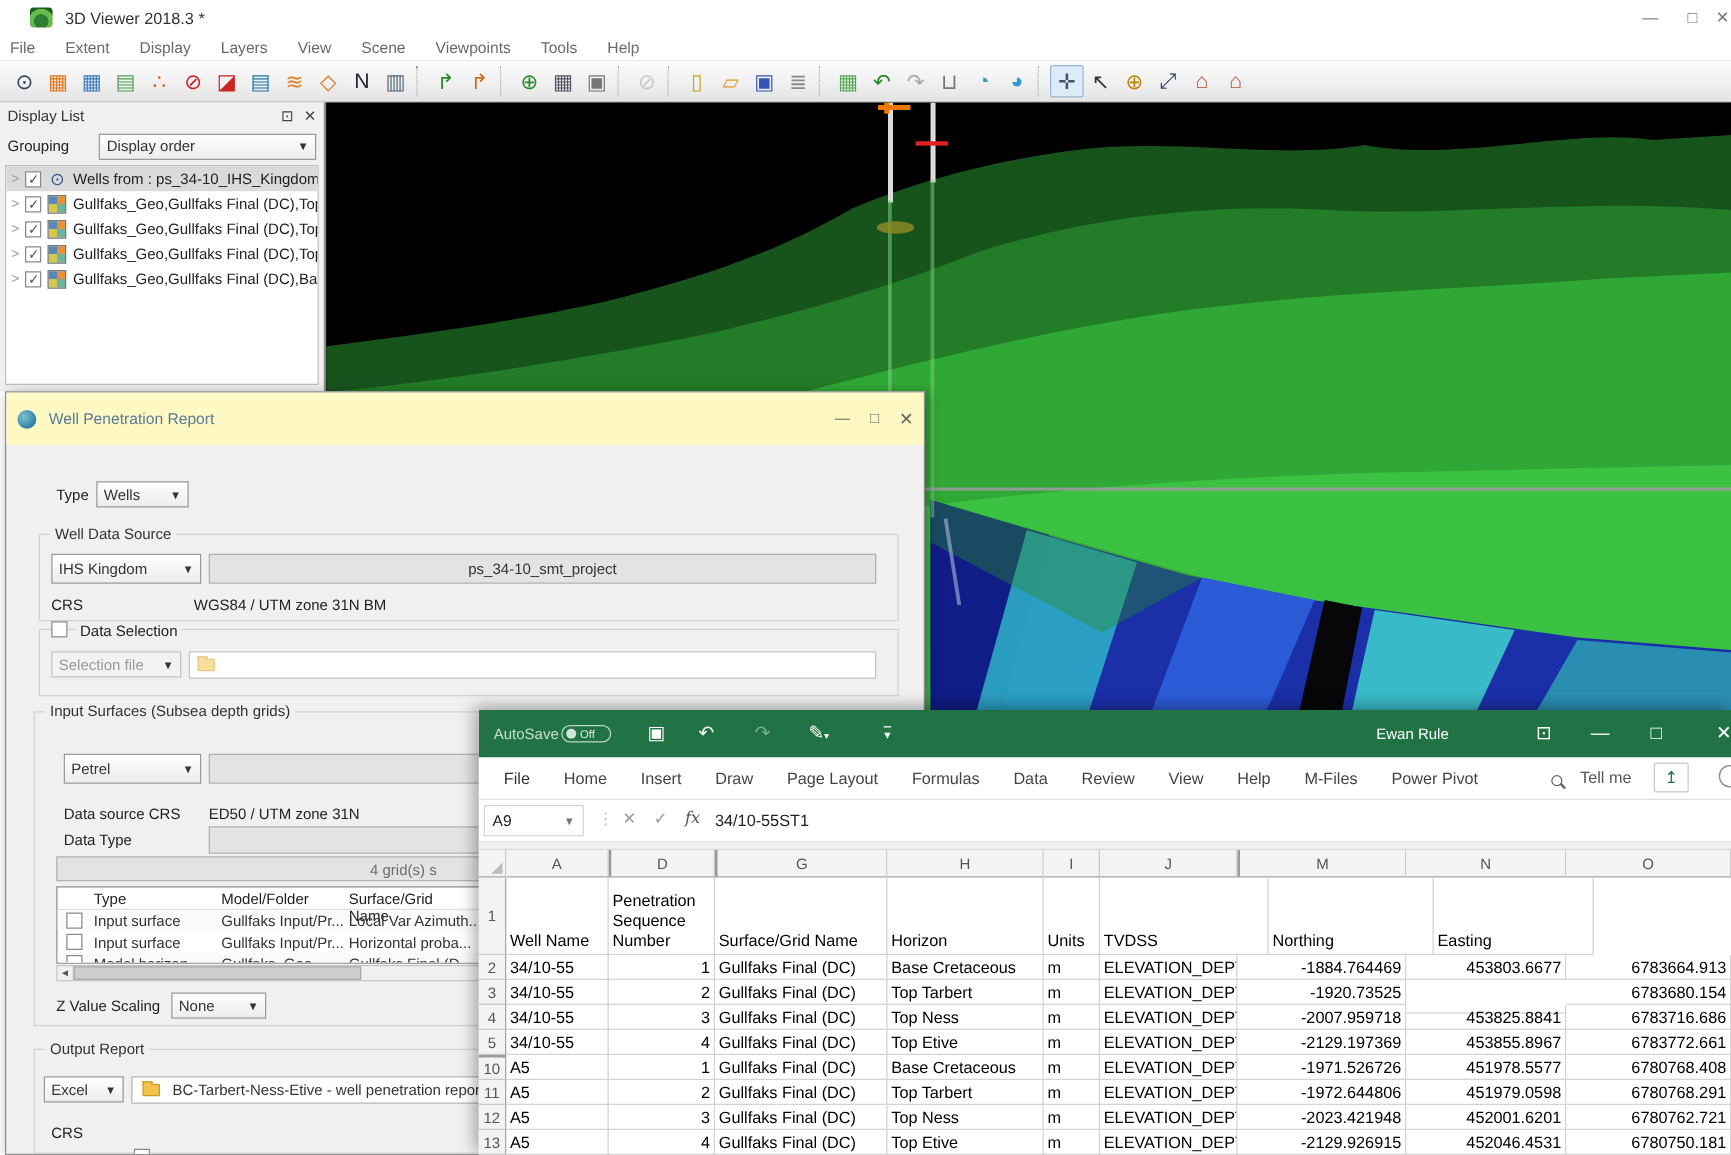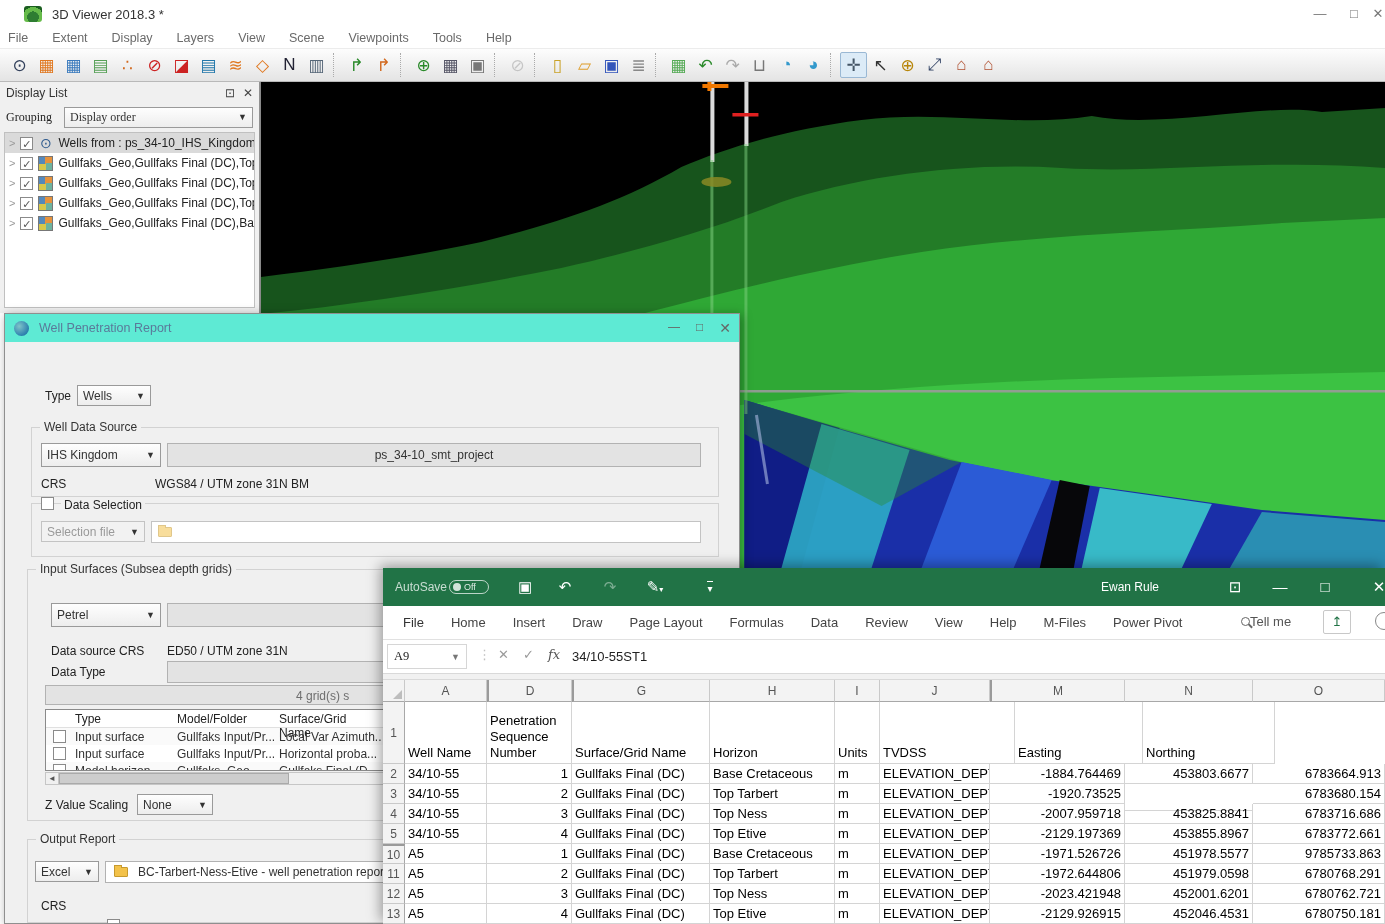--- a/index.html
+++ b/index.html
@@ -21,38 +21,38 @@
   .tb-sep { width:7px; height:24px; margin:0 3px; border-left:1px dotted #aaa; }
 
   
   #scene { left:260px; top:82px; width:1125px; height:486px; background:#000; border-left:1px solid #8a8a8a; }
   #scene svg { width:100%; height:100%; display:block; }
 
   
   #display-list { left:0; top:82px; width:260px; height:231px; background:#f0f0f0; border-right:1px solid #909090; }
   #dl-header { height:22px; display:flex; align-items:center; padding:0 6px; font-size:12px; color:#333; }
   #dl-header .sp { margin-left:auto; display:flex; gap:8px; color:#444; font-size:12px; }
-  #dl-grouping { height:26px; display:flex; align-items:center; padding:0 6px; gap:12px;font-family:Liberation Serif, serif; }
+  #dl-grouping { height:26px; display:flex; align-items:center; padding:0 6px; gap:24px; }
   .dd { background:linear-gradient(#fefefe,#ededed); border:1px solid #9a9a9a; display:flex; align-items:center; font-size:12px; padding:0 5px; height:21px; }
   .dd .arr { margin-left:auto; font-size:9px; color:#333; padding-left:8px; }
   .dd.dis { color:#9a9a9a; background:#f2f2f2; border-color:#c3c3c3; }
   #dl-grouping .dd { flex:1; }
   #dl-list { margin:2px 4px; background:#fff; border:1px solid #c0c0c0; height:176px; overflow:hidden; }
   .dl-item { height:20px; display:flex; align-items:center; gap:5px; padding-left:4px; white-space:nowrap; overflow:hidden; }
   .dl-item.sel { background:#dadada; }
   .dl-chev { color:#9a9a9a; font-size:11px; width:8px; }
   .dl-check { width:13px; height:13px; border:1px solid #8a8a8a; background:#fff; font-size:11px; line-height:12px; text-align:center; color:#555; flex:none; }
   .dl-ico { width:15px; height:15px; flex:none; text-align:center; }
   .dl-ico.grid { background:conic-gradient(#e6923c 0 25%, #6db39e 0 50%, #d8c84a 0 75%, #5588bb 0); border:1px solid #777; }
   .dl-ico.well { color:#2d5a8e; font-size:14px; line-height:15px; }
   .dl-label { font-size:12px; color:#222; }
 
   
   #dialog { left:4px; top:313px; width:736px; height:611px; background:#f0f0f0; border:1px solid #8f8f8f; box-shadow:2px 2px 10px rgba(0,0,0,.35); overflow:hidden; }
-  #dlg-titlebar { left:0; top:0; width:100%; height:28px; background:#5eead4; display:flex; align-items:center; }
+  #dlg-titlebar { left:0; top:0; width:100%; height:42px; background:#fef9c3; display:flex; align-items:center; }
   #dlg-icon { width:15px; height:15px; margin-left:9px; border-radius:50%; background:radial-gradient(circle at 35% 35%, #7fc4c9, #2d7fae 70%, #1c5f8a); }
   #dlg-title { margin-left:10px; font-size:12.5px; color:#5a7a9a; }
   .fs { position:absolute; border:1px solid #d2d2d2; }
   .fs-label { position:absolute; top:-8px; left:8px; background:#f0f0f0; padding:0 4px; font-size:12px; color:#333; }
   .gfield { background:#e3e3e3; border:1px solid #b2b2b2; }
   .wfield { background:#fff; border:1px solid #b2b2b2; }
   .lbl { font-size:12px; color:#222; }
   .cbx { width:13px; height:13px; border:1px solid #8a8a8a; background:#fff; display:inline-block; }
   .folder { display:inline-block; width:14px; height:10px; background:#f3c24a; border:1px solid #c79a2e; border-radius:1px; position:relative; }
   .folder::before { content:''; position:absolute; top:-3px; left:-1px; width:6px; height:2px; background:#f3c24a; border:1px solid #c79a2e; border-bottom:none; }
@@ -76,27 +76,27 @@
   #xl-autosave { left:12px; top:12px; font-size:12px; }
   #xl-pill { left:66px; top:12px; width:40px; height:14px; border:1px solid rgba(255,255,255,.7); border-radius:7px; display:flex; align-items:center; padding:0 3px; gap:3px; }
   #xl-pill .knob { width:8px; height:8px; border-radius:50%; background:rgba(255,255,255,.8); }
   #xl-pill .st { font-size:9px; color:rgba(255,255,255,.85); }
   .xl-qicon { position:absolute; top:8px; width:24px; height:22px; text-align:center; line-height:22px; font-size:15px; color:#fff; }
   #xl-title { left:0; top:11px; width:100%; text-align:center; font-size:12.5px; color:#fff; }
   #xl-user { right:226px; top:12px; font-size:12px; color:#fff; }
   #xl-ribbonrow { left:0; top:38px; width:100%; height:34px; background:#fff; border-bottom:1px solid #e1e1e1; display:flex; align-items:center; gap:27px; padding-left:20px; }
   .rtab { font-size:13px; color:#444; white-space:nowrap; }
   .rtab.file { color:#333; }
-  #tellme { display:flex; align-items:center; gap:0; color:#555; font-size:13px; white-space:nowrap; }
+  #tellme { display:flex; align-items:flex-end; gap:14px; color:#555; font-size:13px; white-space:nowrap; }
   .mag { width:9px; height:9px; border:1.5px solid #666; border-radius:50%; position:relative; display:inline-block; }
   .mag::after { content:''; position:absolute; width:5px; height:1.5px; background:#666; transform:rotate(45deg); right:-4px; bottom:-1px; }
   #xl-share { position:absolute; right:34px; top:42px; width:28px; height:24px; border:1px solid #c8c8c8; border-radius:2px; text-align:center; line-height:22px; color:#217346; font-size:13px; background:#fff; }
   #xl-smiley { position:absolute; right:-8px; top:44px; width:18px; height:18px; border:1.5px solid #888; border-radius:50%; }
   #xl-formulabar { left:0; top:72px; width:100%; height:34px; background:#fff; border-bottom:1px solid #d9d9d9; }
-  #xl-namebox { left:4px; top:4px; width:80px; height:25px; border:1px solid #d6d6d6; display:flex; align-items:center; padding:0 6px; font-size:12.5px; color:#222;font-family:Liberation Serif, serif; }
+  #xl-namebox { left:4px; top:4px; width:80px; height:25px; border:1px solid #d6d6d6; display:flex; align-items:center; padding:0 6px; font-size:12.5px; color:#222; }
   #xl-namebox .arr { margin-left:auto; font-size:9px; color:#777; }
   .fbtn { position:absolute; top:7px; font-size:13px; color:#9a9a9a; }
   #xl-fx { font-style:italic; font-family:"DejaVu Serif",serif; color:#555; }
   #xl-formula { left:189px; top:9px; font-size:13px; color:#222; }
   #xl-gridgap { left:0; top:106px; width:100%; height:6px; background:#f1f1f1; border-bottom:1px solid #d9d9d9; }
   #xl-grid { left:0; top:112px; width:100%; height:244px; background:#fff; font-size:13px; }
   #xl-colheaders { display:flex; height:22px; }
   .xl-corner { height:22px; background:#f3f3f3; border-right:1px solid #c9c9c9; border-bottom:1px solid #a8a8a8; position:relative; flex:none; }
   .xl-corner::after { content:''; position:absolute; right:2px; bottom:2px; border-left:9px solid transparent; border-bottom:9px solid #bdbdbd; }
   .xl-ch { height:22px; background:#f3f3f3; border-right:1px solid #c9c9c9; border-bottom:1px solid #a8a8a8; text-align:center; line-height:22px; font-size:12px; color:#555; flex:none; }
@@ -436,22 +436,22 @@
       </div>
     <div>
         <div class="xl-row hdr">
           <div class="xl-rh" style="width: 22px;">1</div>
           <div class="xl-cell" style="width: 82px;">Well Name</div>
           <div class="xl-cell" style="width: 85px;">Penetration Sequence Number</div>
           <div class="xl-cell" style="width: 138px;">Surface/Grid Name</div>
           <div class="xl-cell" style="width: 125px;">Horizon</div>
           <div class="xl-cell" style="width: 45px;">Units</div>
           <div class="xl-cell" style="width: 135px;">TVDSS</div>
+          <div class="xl-cell" style="width: 132px;">Northing</div>
           <div class="xl-cell" style="width: 128px;">Easting</div>
-          <div class="xl-cell" style="width: 132px;">Northing</div>
         </div>
         <div class="xl-row datarow">
           <div class="xl-rh" style="width: 22px;">2</div>
           <div class="xl-cell" style="width: 82px;">34/10-55</div>
           <div class="xl-cell num" style="width: 85px;">1</div>
           <div class="xl-cell" style="width: 138px;">Gullfaks Final (DC)</div>
           <div class="xl-cell" style="width: 125px;">Base Cretaceous</div>
           <div class="xl-cell" style="width: 45px;">m</div>
           <div class="xl-cell" style="width: 110px;">ELEVATION_DEPT</div>
           <div class="xl-cell num" style="width: 135px;">-1884.764469</div>
@@ -497,21 +497,21 @@
         <div class="xl-row datarow">
           <div class="xl-rh hb" style="width: 22px;">10</div>
           <div class="xl-cell" style="width: 82px;">A5</div>
           <div class="xl-cell num" style="width: 85px;">1</div>
           <div class="xl-cell" style="width: 138px;">Gullfaks Final (DC)</div>
           <div class="xl-cell" style="width: 125px;">Base Cretaceous</div>
           <div class="xl-cell" style="width: 45px;">m</div>
           <div class="xl-cell" style="width: 110px;">ELEVATION_DEPT</div>
           <div class="xl-cell num" style="width: 135px;">-1971.526726</div>
           <div class="xl-cell num" style="width: 128px;">451978.5577</div>
-          <div class="xl-cell num" style="width: 132px;">9785733.863</div>
+          <div class="xl-cell num" style="width: 132px;">6780768.408</div>
         </div>
         <div class="xl-row datarow">
           <div class="xl-rh" style="width: 22px;">11</div>
           <div class="xl-cell" style="width: 82px;">A5</div>
           <div class="xl-cell num" style="width: 85px;">2</div>
           <div class="xl-cell" style="width: 138px;">Gullfaks Final (DC)</div>
           <div class="xl-cell" style="width: 125px;">Top Tarbert</div>
           <div class="xl-cell" style="width: 45px;">m</div>
           <div class="xl-cell" style="width: 110px;">ELEVATION_DEPT</div>
           <div class="xl-cell num" style="width: 135px;">-1972.644806</div>

